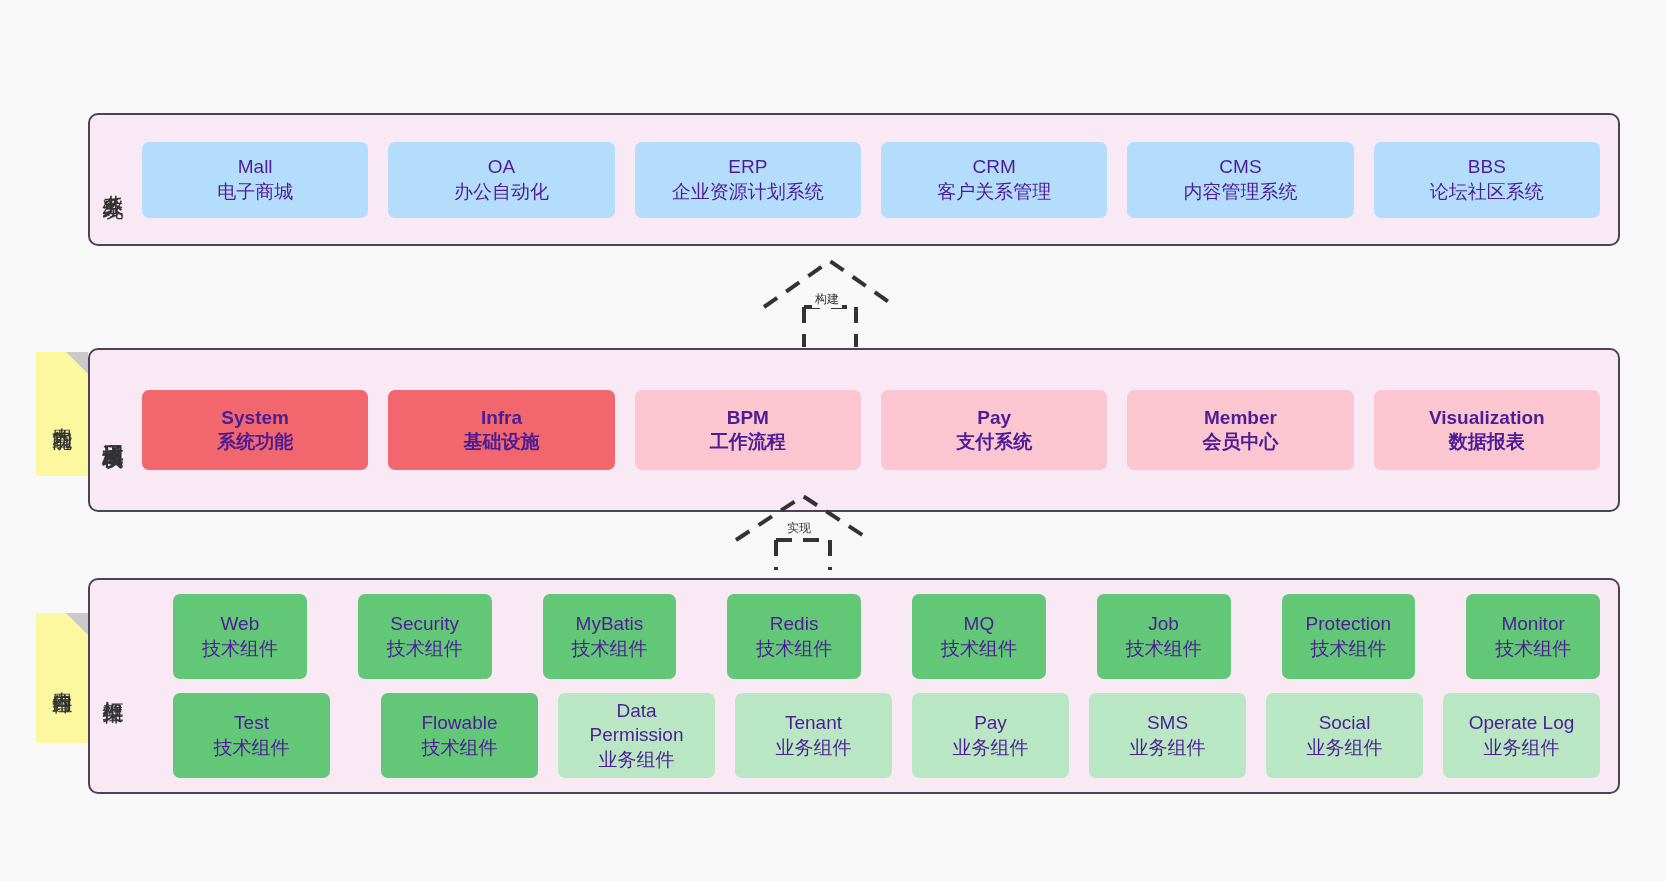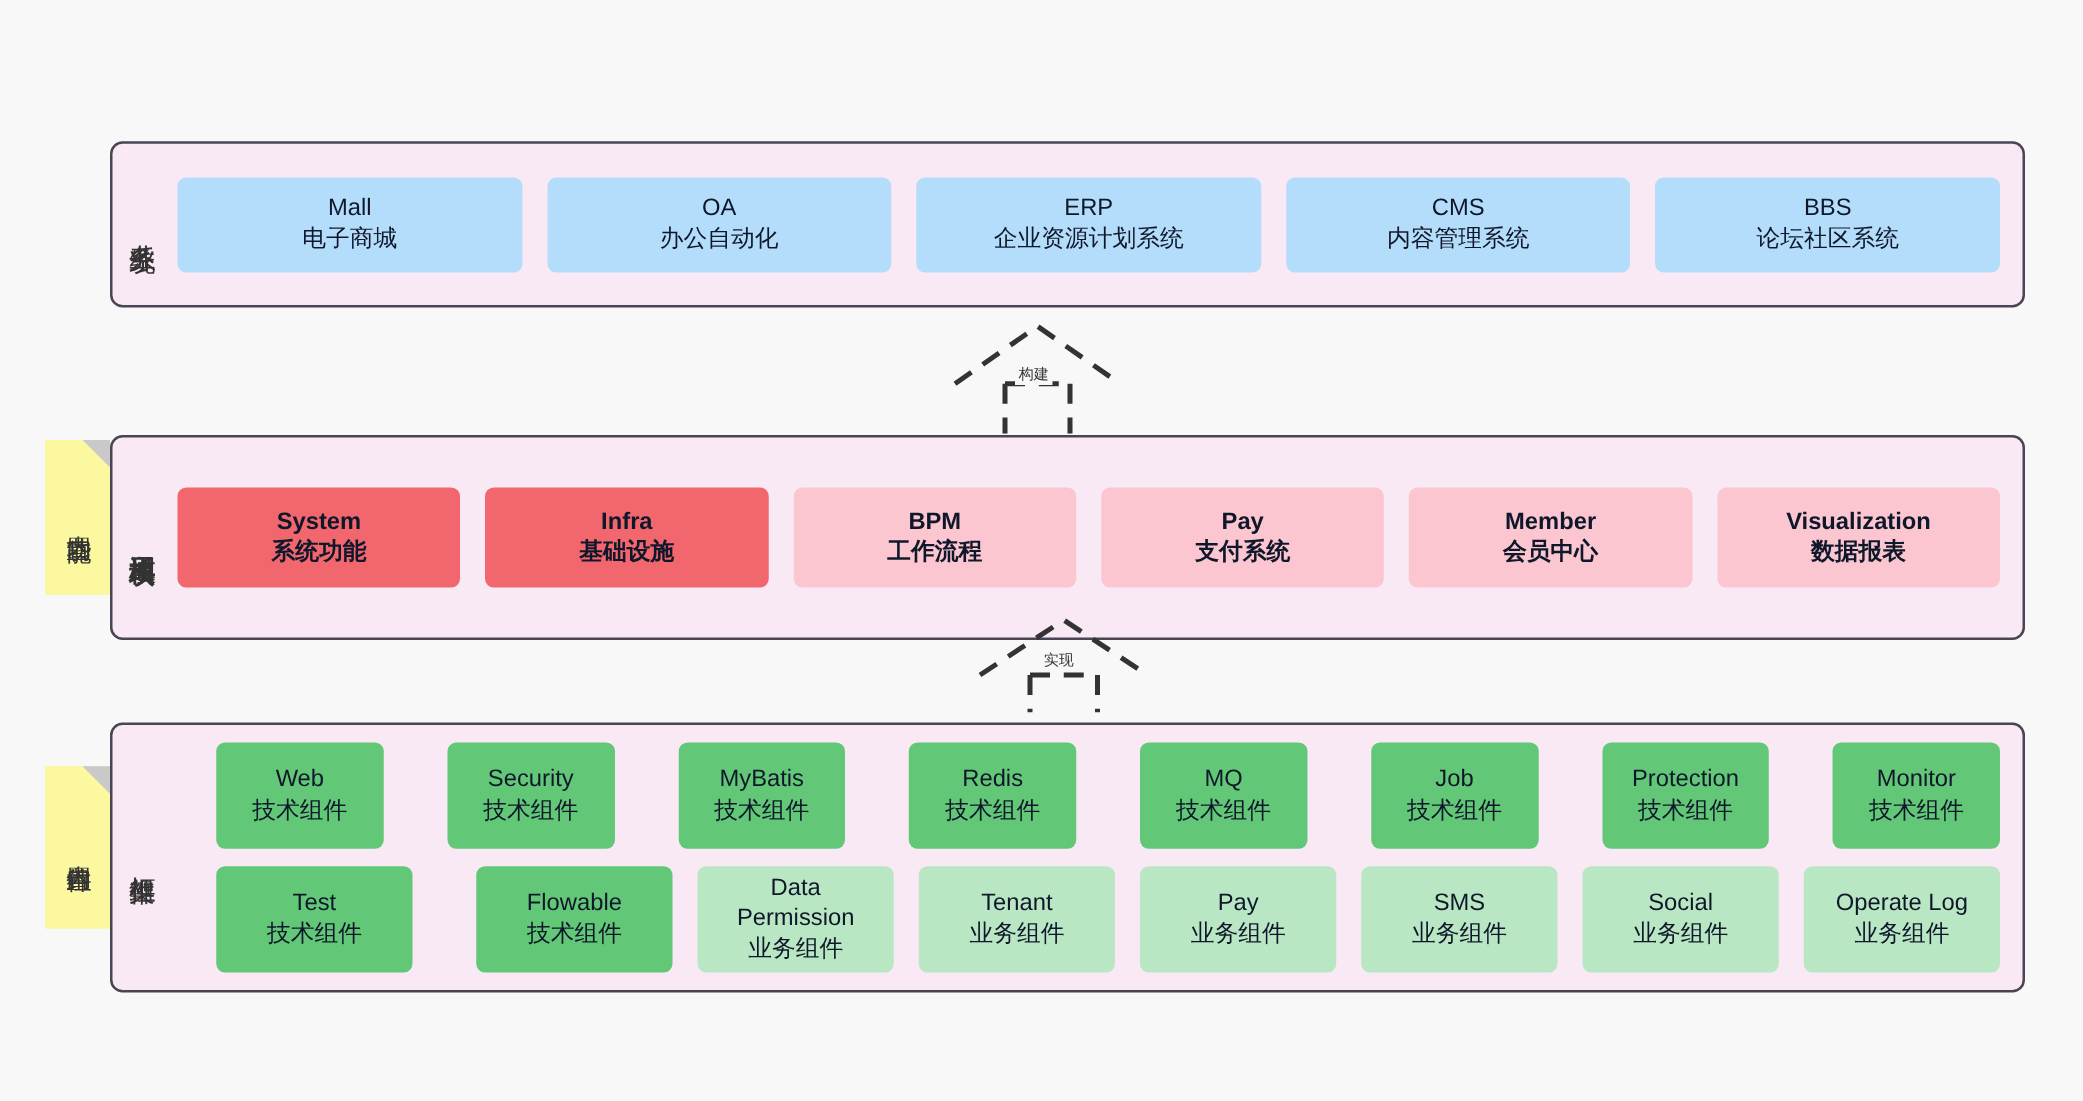--- a/index.html
+++ b/index.html
@@ -55,21 +55,21 @@
   .node{
     flex:1 1 0;
     border-radius:7px;
     display:flex;
     flex-direction:column;
     align-items:center;
     justify-content:center;
     text-align:center;
     font-size:19px;
     line-height:1.28;
-    color:#0f172a;
+    color:#4c1d95;
     box-sizing:border-box;
     padding:6px 4px;
     user-select:none;
   }
   .node .l1{display:block;}
   .node .l2{display:block;}
   .node .l3{display:block;}
 
   
   .blue  {background:#b3ddfb;}
@@ -119,21 +119,21 @@
     position:absolute;
     font-size:12px;
     color:#333;
     background:#f8f8f8;
     padding:0 3px;
     white-space:nowrap;
     user-select:none;
   }
   #arrow-build{left:756px;top:255px;width:148px;height:92px;}
   #arrow-build .lbl{left:56px;top:36px;}
-  #arrow-implement{left:776px;top:490px;width:150px;height:80px;}
+  #arrow-implement{left:728px;top:490px;width:150px;height:80px;}
   #arrow-implement .lbl{left:56px;top:30px;}
 </style>
 </head>
 <body>
 
 <div class="canvas">
 
   <div class="layer" id="layer-business">
     <div class="layer-title">业务系统</div>
     <div class="layer-body">
@@ -142,20 +142,24 @@
           <span class="l1">Mall</span>
           <span class="l2">电子商城</span>
         </div>
         <div class="node blue">
           <span class="l1">OA</span>
           <span class="l2">办公自动化</span>
         </div>
         <div class="node blue">
           <span class="l1">ERP</span>
           <span class="l2">企业资源计划系统</span>
+        </div>
+        <div class="node blue">
+          <span class="l1">CRM</span>
+          <span class="l2">客户关系管理</span>
         </div>
         <div class="node blue">
           <span class="l1">CMS</span>
           <span class="l2">内容管理系统</span>
         </div>
         <div class="node blue">
           <span class="l1">BBS</span>
           <span class="l2">论坛社区系统</span>
         </div>
       </div>

